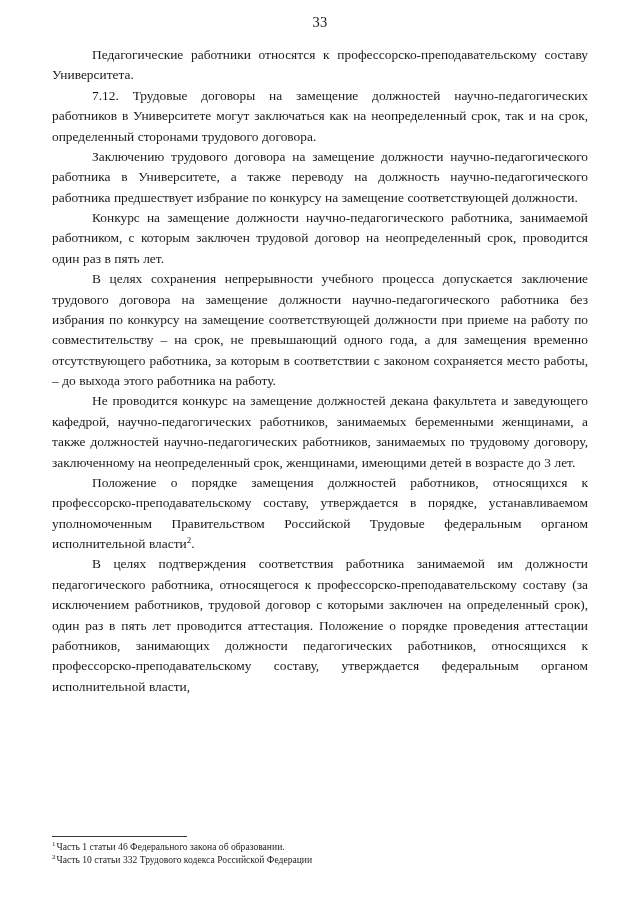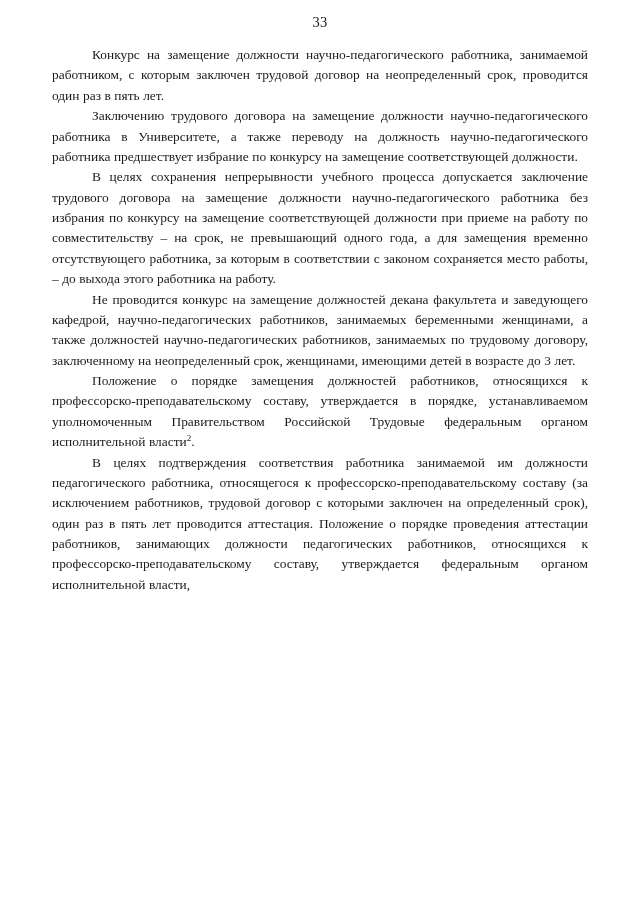--- a/index.html
+++ b/index.html
@@ -69,31 +69,38 @@
 </style>
 </head>
 <body>
 
 <div class="page">
 
   <div class="page-number">33</div>
 
   <div class="body-text">
 
+    <p><span>Педагогические работники относятся к профессорско-преподавательскому составу Университета.</span></p>
 
 
+    <p><span>7.12. Трудовые договоры на замещение должностей научно-педагогических работников в Университете могут заключаться как на неопределенный срок, так и на срок, определенный сторонами трудового договора.</span></p>
+
+    <p><span>Заключению трудового договора на замещение должности научно-педагогического работника в Университете, а также переводу на должность научно-педагогического работника предшествует избрание по конкурсу на замещение соответствующей должности.</span></p>
 
     <p><span>Конкурс на замещение должности научно-педагогического работника, занимаемой работником, с которым заключен трудовой договор на неопределенный срок, проводится один раз в пять лет.</span></p>
-
-    <p><span>Заключению трудового договора на замещение должности научно-педагогического работника в Университете, а также переводу на должность научно-педагогического работника предшествует избрание по конкурсу на замещение соответствующей должности.</span></p>
 
     <p><span>В целях сохранения непрерывности учебного процесса допускается заключение трудового договора на замещение должности научно-педагогического работника без избрания по конкурсу на замещение соответствующей должности при приеме на работу по совместительству – на срок, не превышающий одного года, а для замещения временно отсутствующего работника, за которым в соответствии с законом сохраняется место работы, – до выхода этого работника на работу.</span></p>
 
     <p><span>Не проводится конкурс на замещение должностей декана факультета и заведующего кафедрой, научно-педагогических работников, занимаемых беременными женщинами, а также должностей научно-педагогических работников, занимаемых по трудовому договору, заключенному на неопределенный срок, женщинами, имеющими детей в возрасте до 3 лет.</span></p>
 
     <p><span>Положение о порядке замещения должностей работников, относящихся к профессорско-преподавательскому составу, утверждается в порядке, устанавливаемом уполномоченным Правительством Российской Трудовые федеральным органом исполнительной власти</span><span class="sup">2</span><span>.</span></p>
 
     <p><span>В целях подтверждения соответствия работника занимаемой им должности педагогического работника, относящегося к профессорско-преподавательскому составу (за исключением работников, трудовой договор с которыми заключен на определенный срок), один раз в пять лет проводится аттестация. Положение о порядке проведения аттестации работников, занимающих должности педагогических работников, относящихся к профессорско-преподавательскому составу, утверждается федеральным органом исполнительной власти,</span></p>
 
   </div>
 
+  <div class="footnotes">
+    <div class="footnote-rule"></div>
+    <p><span class="fn-mark">1</span><span>Часть 1 статьи 46 Федерального закона об образовании.</span></p>
+    <p><span class="fn-mark">2</span><span>Часть 10 статьи 332 Трудового кодекса Российской Федерации</span></p>
+  </div>
 
 </div>
 
 </body></html>

